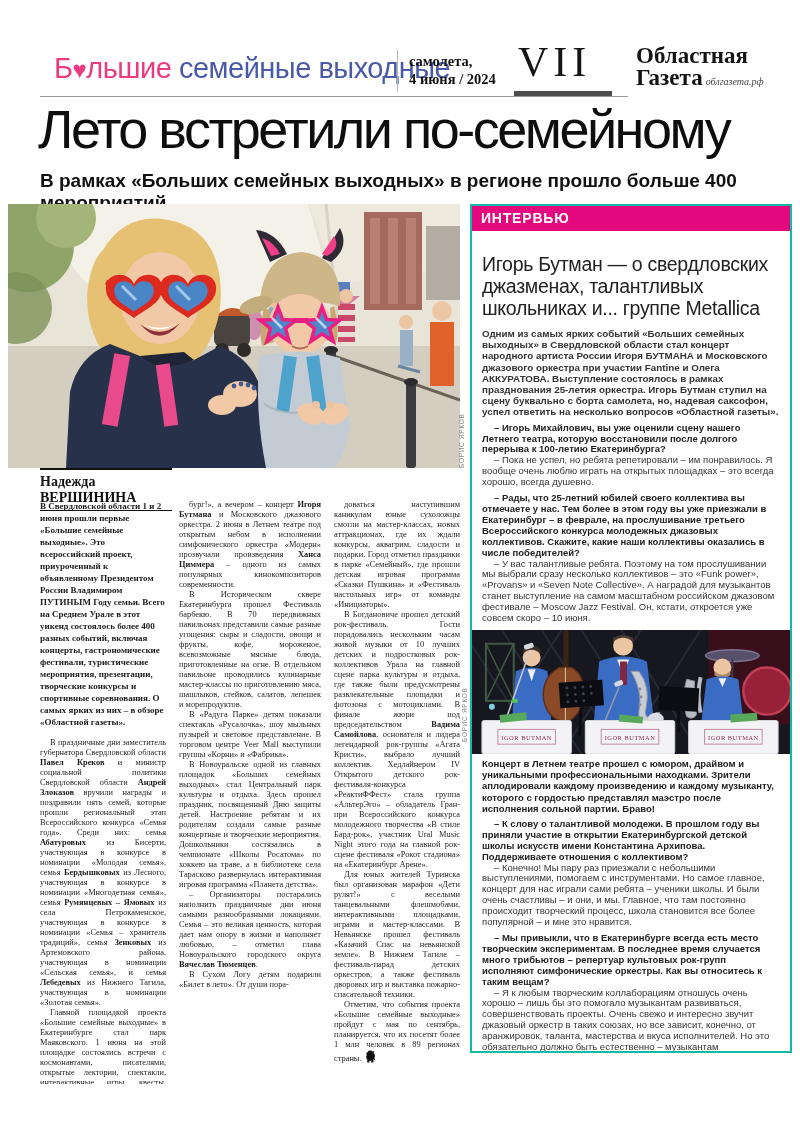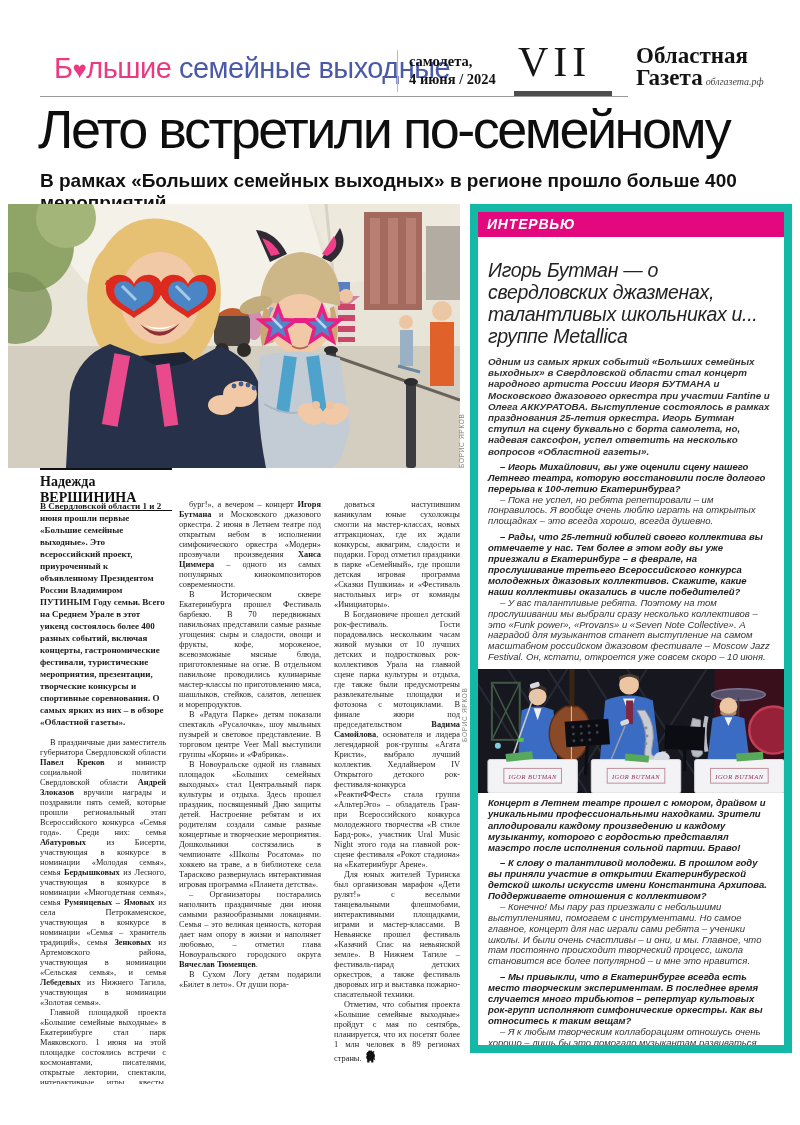--- a/index.html
+++ b/index.html
@@ -37,21 +37,21 @@
           border-bottom:1px solid #111;padding:4px 0;font-size:14px;font-weight:bold;color:#111;}
   .body-cols{position:absolute;left:40px;top:500px;width:420px;height:584px;display:flex;gap:13px;overflow:hidden;}
   .bcol{font-size:8.4px;line-height:10px;text-align:justify;color:#1c1c1c;}
   .bcol-1{width:126px;}.bcol-2{width:142px;}.bcol-3{width:126px;}
   .bcol p{margin:0;text-indent:10px;}
   .bcol p.lead{font-weight:bold;text-indent:0;font-size:9px;line-height:12px;margin-bottom:10px;text-align:left;}
   .lion-mark{display:inline-block;vertical-align:-2px;margin-left:3px;}
 
   
   .interview{position:absolute;left:470px;top:204px;width:322px;height:849px;box-sizing:border-box;
-             border:8px solid #14b8a6;background:#fff;font-family:"Liberation Sans",sans-serif;overflow:hidden;font-style:italic;}
+             border:2px solid #14b8a6;background:#fff;font-family:"Liberation Sans",sans-serif;overflow:hidden;}
   .int-label{height:25px;background:#e4087e;color:#fff;font-weight:bold;font-size:14px;
              letter-spacing:0.8px;line-height:25px;padding-left:9px;}
   .int-inner{padding:16px 11px 8px 10px;}
   .int-title{font-size:19.5px;line-height:22px;letter-spacing:-0.3px;color:#222;margin:6px 0 9px;font-weight:normal;}
   .int-lead{font-weight:bold;font-size:9.8px;line-height:11.2px;color:#333;margin:0 0 5px;}
   .int-q{font-weight:bold;font-size:9.5px;line-height:10.9px;color:#222;margin:5px 0 0;text-indent:12px;}
   .int-a{font-size:9.5px;line-height:10.9px;color:#333;margin:0;text-indent:12px;}
   .jazz-photo{display:block;margin:6px -11px 4px -10px;}
   .int-caption{font-weight:bold;font-size:9.5px;line-height:11.2px;color:#222;margin:2px 0 4px;}
 </style>

